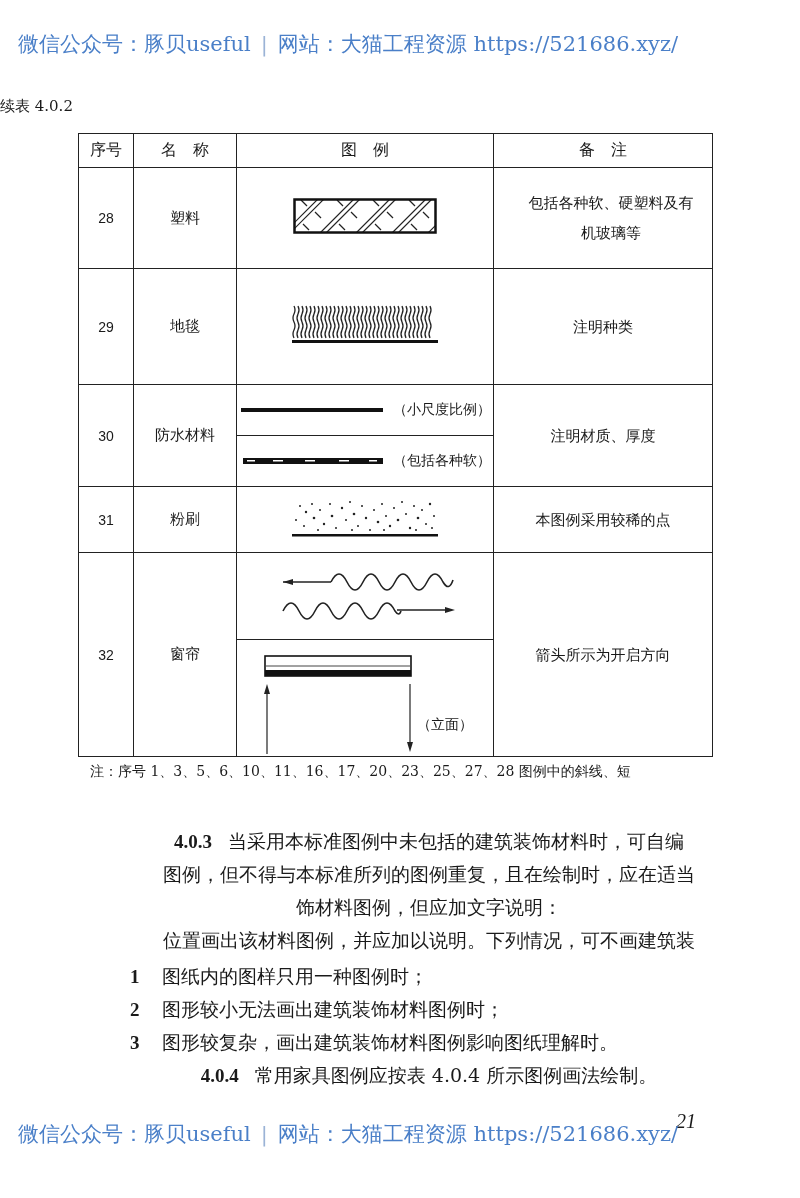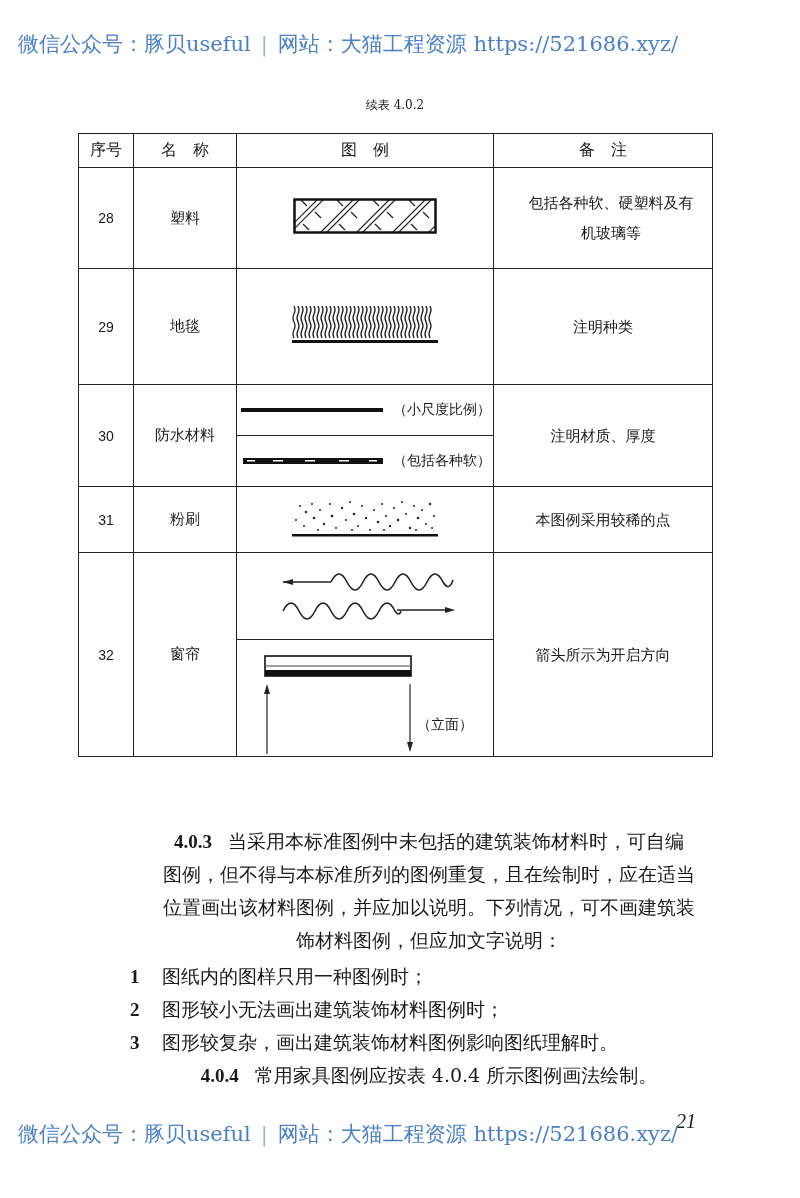--- a/index.html
+++ b/index.html
@@ -9,21 +9,21 @@
     }
     .watermark {
       position: absolute; left: 18px; width: 780px; color: #4a7fc8;
       font-family: "DejaVu Serif", "Liberation Serif", serif; font-size: 21px; white-space: nowrap;
       letter-spacing: 0px;
     }
     .watermark .sep { color: #9bb3d6; margin: 0 10px; }
     .wm-top { top: 30px; }
     .wm-bottom { top: 1120px; }
     .table-caption {
-      position: absolute; top: 97px; left: 0; width: 790px; text-align: center; font-size: 12px;
+      position: absolute; top: 97px; left: 0; width: 790px; text-align: left; font-size: 15px;
     }
     table.legend {
       position: absolute; left: 78px; top: 133px; width: 634px; border-collapse: collapse;
       font-size: 15px; table-layout: fixed;
     }
     table.legend td, table.legend th {
       border: 1.5px solid #222; padding: 0; text-align: center; vertical-align: middle; font-weight: normal;
     }
     table.legend th { height: 33px; font-size: 16px; }
     .num { font-family: "Liberation Sans", sans-serif; font-size: 14px; }
@@ -263,27 +263,28 @@
         </svg>
         <span style="position:absolute; left:180px; top:76px; font-size:14px;">（立面）</span>
       </div>
     </td>
     <td class="remark">箭头所示为开启方向</td>
   </tr>
 </tbody>
   </table>
 
 <div class="note">
+  <div>注：序号 1、3、5、6、10、11、16、17、20、23、25、27、28 图例中的斜线、短</div>
 </div>
 
 <div class="para" style="top:825px;">
   <div><span class="clause">4.0.3</span><span>当采用本标准图例中未包括的建筑装饰材料时，可自编</span></div>
   <div>图例，但不得与本标准所列的图例重复，且在绘制时，应在适当</div>
+  <div>饰材料图例，但应加文字说明：</div>
   <div>位置画出该材料图例，并应加以说明。下列情况，可不画建筑装</div>
-  <div>饰材料图例，但应加文字说明：</div>
 </div>
 
 <div class="list-item" style="top:960px;">
   <span class="idx">1</span><span>图纸内的图样只用一种图例时；</span>
 </div>
 <div class="list-item" style="top:993px;">
   <span class="idx">2</span><span>图形较小无法画出建筑装饰材料图例时；</span>
 </div>
 <div class="list-item" style="top:1026px;">
   <span class="idx">3</span><span>图形较复杂，画出建筑装饰材料图例影响图纸理解时。</span>

